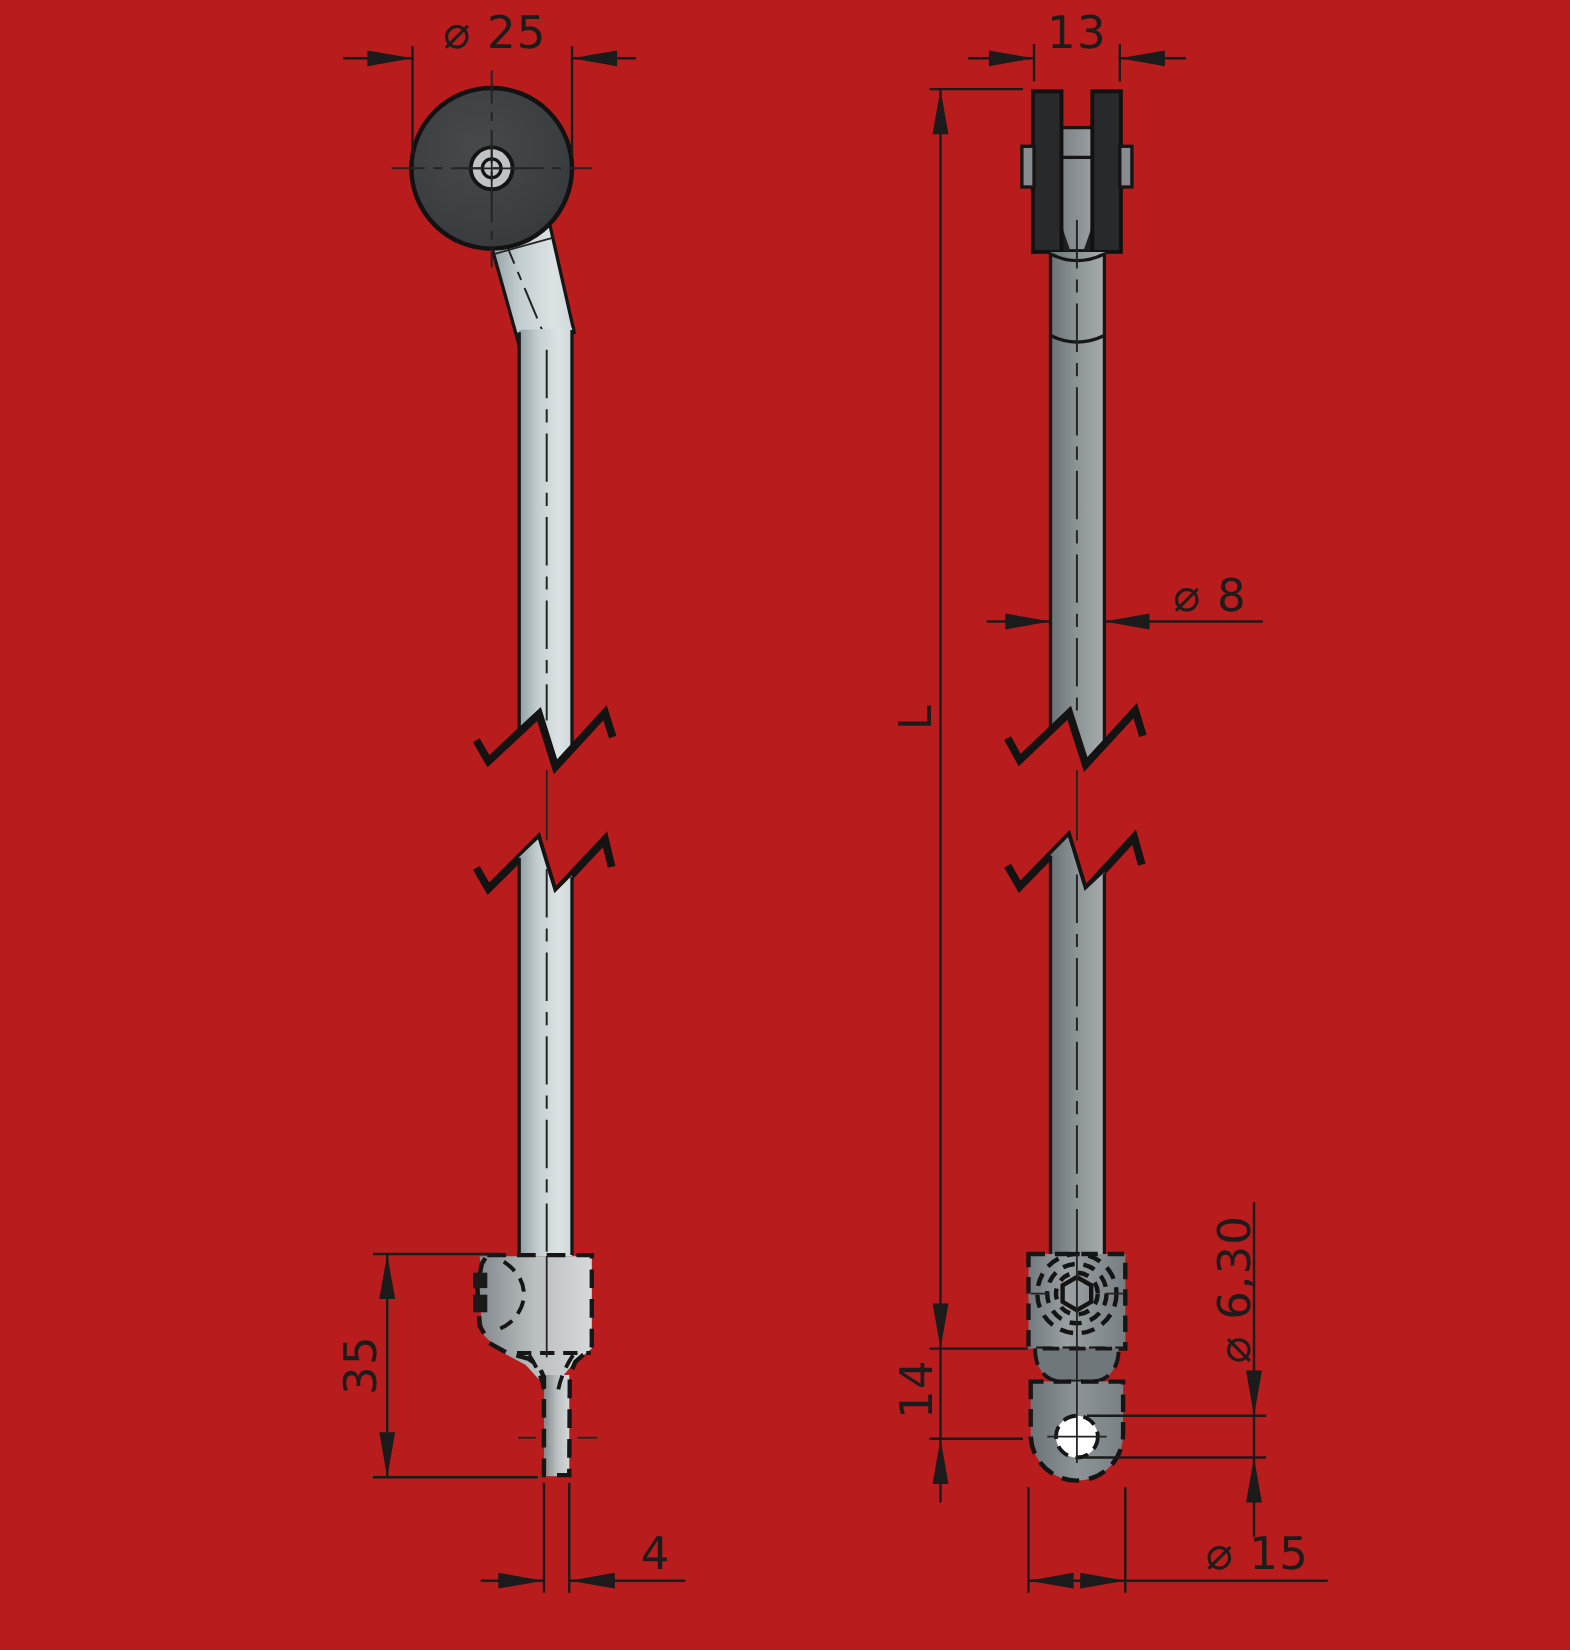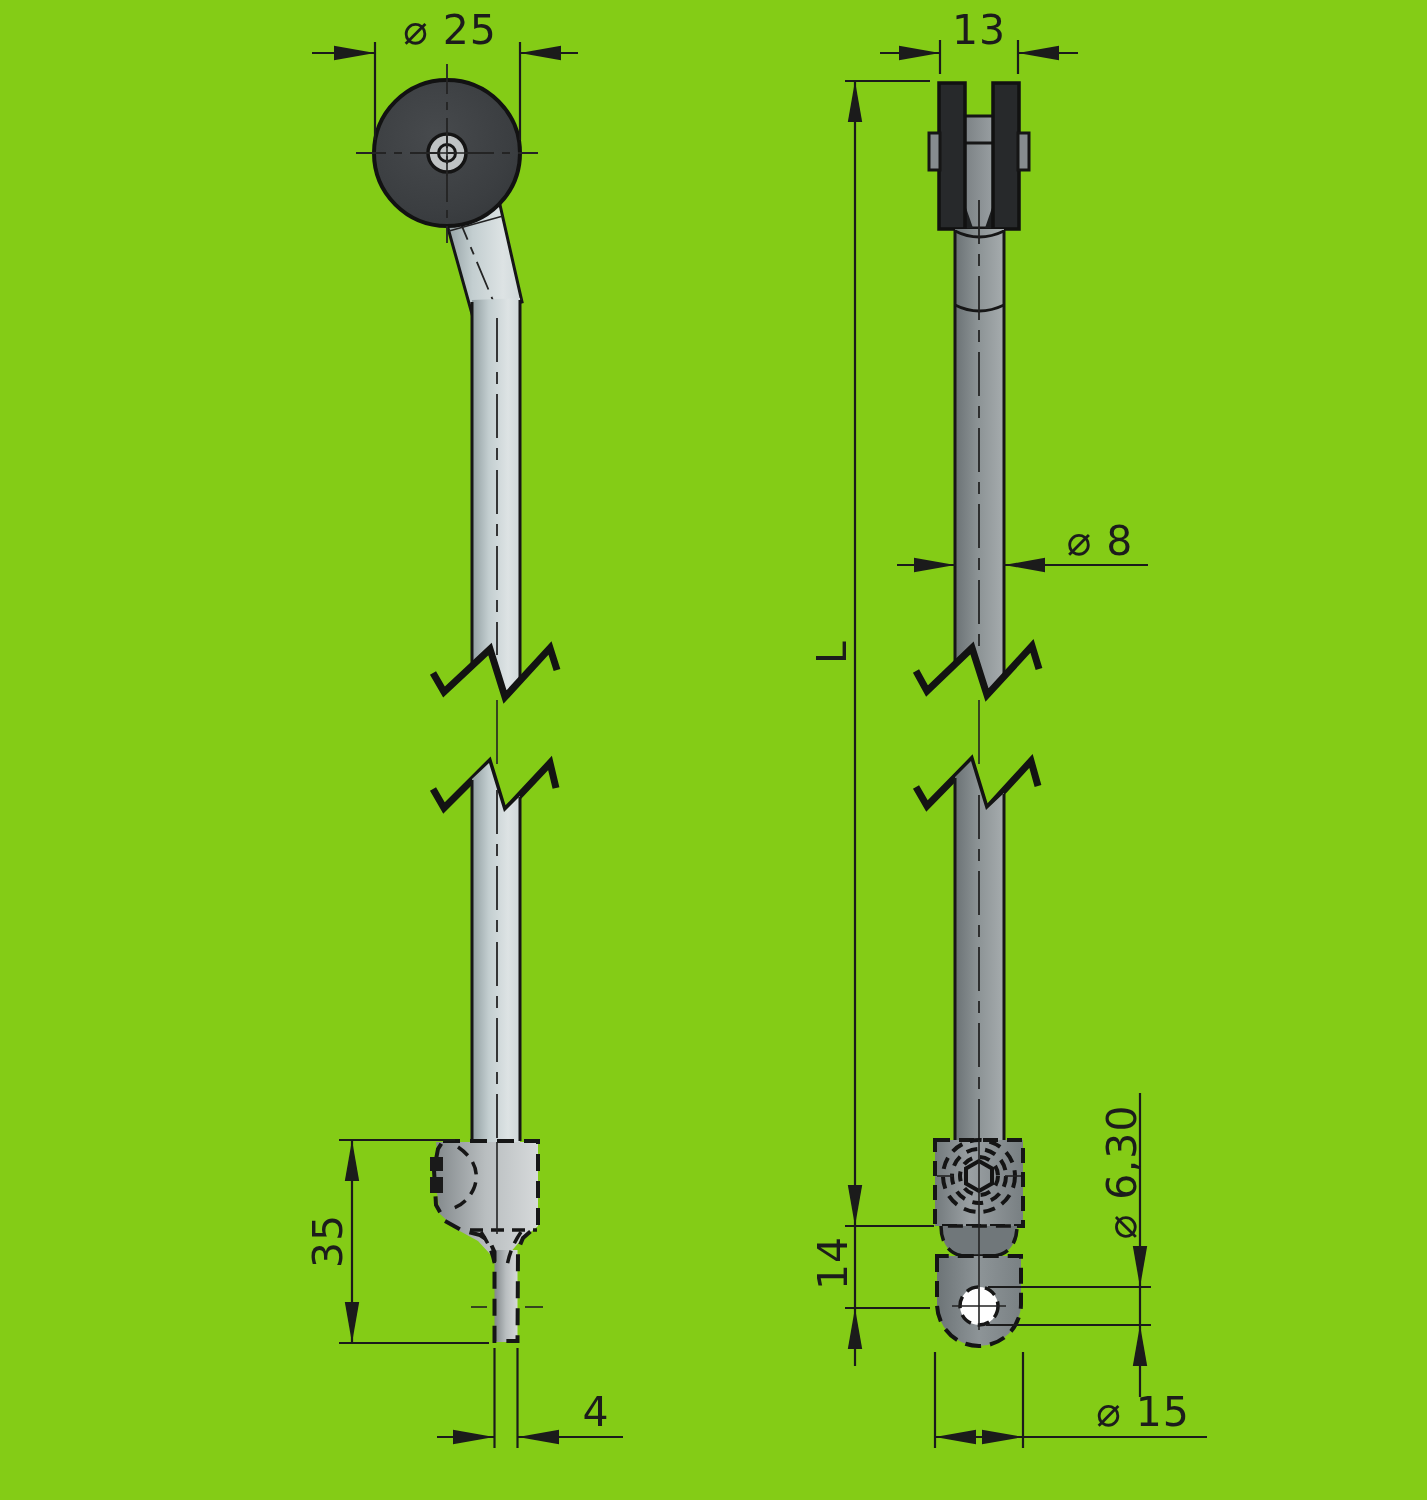--- a/index.html
+++ b/index.html
@@ -1,16 +1,16 @@
 <!DOCTYPE html>
 <html><head>
 <meta charset="utf-8">
 <style>
   html,body{margin:0;padding:0;background:#fff;}
-  .canvas{position:relative;width:1427px;height:1500px;background:#84cc16;overflow:hidden;}
+  .canvas{position:relative;width:1427px;height:1500px;background:#b91c1c;overflow:hidden;}
   svg{display:block;}
   .dim-text{font-family:"DejaVu Sans",sans-serif;font-size:41px;fill:#1c1c1c;letter-spacing:1px;}
   .thin{stroke:#1b1b1b;stroke-width:2.2;fill:none;}
   .hair{stroke:#222;stroke-width:1.6;fill:none;}
   .edge{stroke:#161616;stroke-width:3;fill:none;}
   .arrow{fill:#1b1b1b;stroke:none;}
   .zig{stroke:#131313;stroke-width:7;fill:none;stroke-linejoin:miter;}
   .cdash{stroke:#242424;stroke-width:1.8;fill:none;stroke-dasharray:30 8 8 8;}
   .rdash{stroke:#242424;stroke-width:1.8;fill:none;stroke-dasharray:44 10 12 10;}
   .hdash{stroke:#161616;stroke-width:4;fill:none;stroke-dasharray:17 10;}

